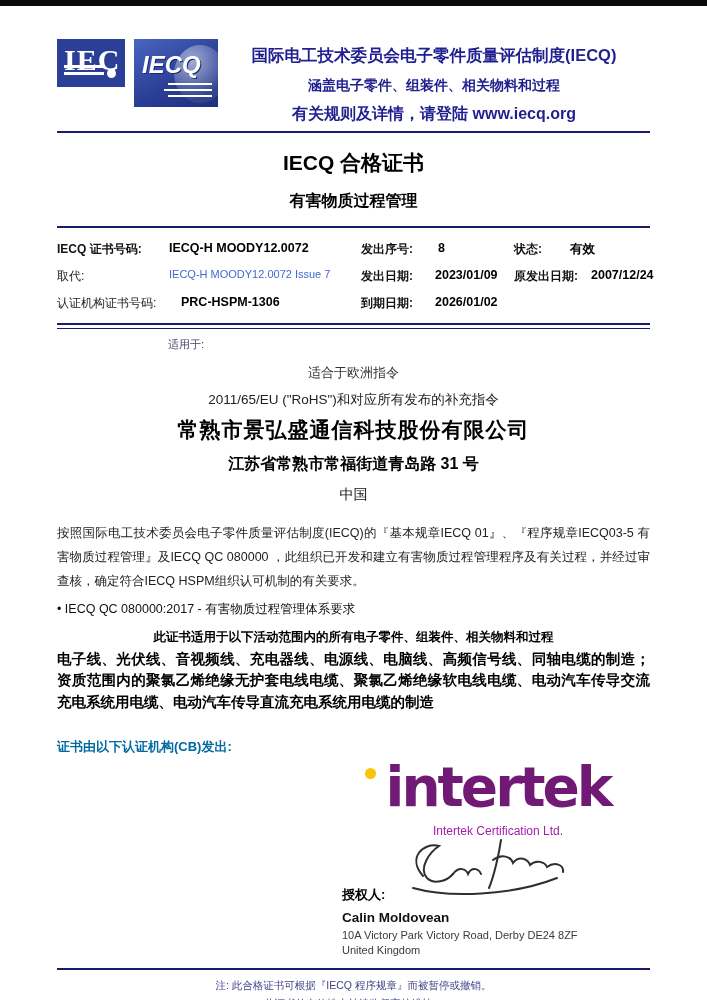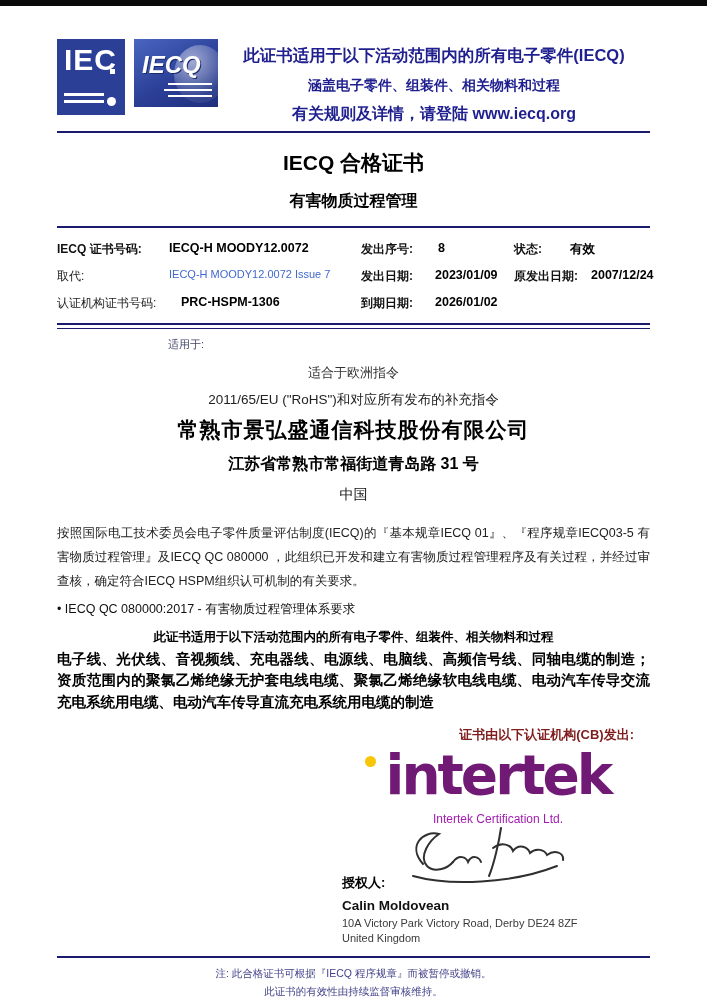--- a/index.html
+++ b/index.html
@@ -6,21 +6,21 @@
   .page{
     width:707px;height:1000px;position:relative;background:#ffffff;
     font-family:"Liberation Sans","DejaVu Sans",sans-serif;color:#111;
     overflow:hidden;margin:0 auto;
   }
   .topbar{height:6px;background:#0a0a0a;width:100%;}
   .content{padding:0 57px;}
   
   .header{display:flex;align-items:flex-start;margin-top:33px;}
   .logos{display:flex;gap:9px;}
-  .iec-logo{width:68px;height:76px;background:#2b3f97;position:relative;flex:none;}
+  .iec-logo{width:68px;height:48px;background:#2b3f97;position:relative;flex:none;font-family:Liberation Serif, serif;}
   .iec-text{position:absolute;top:4px;left:7px;color:#fff;font-size:30px;font-weight:bold;letter-spacing:1px;}
   .iec-dot-after{position:absolute;left:53px;top:30px;width:5px;height:5px;background:#fff;}
   .iec-line1{position:absolute;left:7px;bottom:19px;width:40px;height:3px;background:#fff;}
   .iec-line2{position:absolute;left:7px;bottom:12px;width:40px;height:3px;background:#fff;}
   .iec-dot{position:absolute;left:50px;bottom:9px;width:9px;height:9px;border-radius:50%;background:#fff;}
   .iecq-logo{width:84px;height:68px;position:relative;flex:none;overflow:hidden;
     background:linear-gradient(150deg,#4a66c0 0%,#2b3f97 55%,#1e2f7d 100%);}
   .iecq-globe{position:absolute;right:-8px;top:6px;width:52px;height:58px;border-radius:50%;
     background:radial-gradient(circle at 35% 30%,rgba(255,255,255,0.55),rgba(255,255,255,0.08) 65%);}
   .iecq-text{position:absolute;top:12px;left:8px;color:#fff;font-size:24px;font-weight:bold;font-style:italic;letter-spacing:0px;text-shadow:1px 1px 0 #1a2a6e;}
@@ -49,21 +49,21 @@
   .applies{font-size:11px;color:#44446a;margin-top:8px;padding-left:111px;}
   .directive1{text-align:center;font-size:13px;color:#333;margin-top:12px;}
   .directive2{text-align:center;font-size:13.5px;color:#222;margin-top:9px;}
   .company{text-align:center;font-size:21px;font-weight:bold;color:#000;margin-top:7px;letter-spacing:1px;}
   .address{text-align:center;font-size:16px;font-weight:bold;color:#000;margin-top:10px;}
   .country{text-align:center;font-size:14px;color:#111;margin-top:11px;}
   .statement{font-size:12.5px;color:#222;line-height:1.92;margin-top:17px;text-align:justify;}
   .bullet{font-size:12.5px;color:#111;margin-top:8px;}
   .scope-title{text-align:center;font-size:12.5px;font-weight:bold;color:#000;margin-top:11px;}
   .scope-text{font-size:14.5px;font-weight:bold;color:#000;line-height:1.47;margin-top:3px;text-align:justify;}
-  .issued-by{text-align:right;font-size:13px;font-weight:bold;color:#7f1d1d;margin-top:13px;padding-right:16px;}
+  .issued-by{text-align:left;font-size:13px;font-weight:bold;color:#0369a1;margin-top:25px;padding-right:16px;}
   
   .cb-block{position:relative;margin-left:285px;width:312px;margin-top:4px;}
   .intertek-logo{position:relative;display:block;text-align:center;height:58px;}
   .intertek-word{font-family:"DejaVu Sans","Liberation Sans",sans-serif;font-weight:bold;font-size:55px;
     letter-spacing:-3px;color:#701a75;line-height:1;}
   .intertek-dot{position:absolute;left:23px;top:8px;width:11px;height:11px;border-radius:50%;background:#f7c608;}
   .cb-name{text-align:center;font-size:12px;color:#a21caf;margin-top:6px;}
   .signature{display:block;margin:-2px auto 0 auto;}
   .auth-label{font-size:13px;font-weight:bold;color:#000;margin-top:-12px;}
   .signatory{font-size:13.5px;font-weight:bold;color:#111;margin-top:6px;}
@@ -92,21 +92,21 @@
         </div>
         <div class="iecq-logo">
           <span class="iecq-globe"></span>
           <span class="iecq-text">IECQ</span>
           <span class="iecq-l1"></span>
           <span class="iecq-l2"></span>
           <span class="iecq-l3"></span>
         </div>
       </div>
       <div class="header-text">
-        <div class="h-title">此证书适用于以下活动范围内的所有电子零件(IECQ)</div>
+        <div class="h-title">国际电工技术委员会电子零件质量评估制度(IECQ)</div>
         <div class="h-sub">涵盖电子零件、组装件、相关物料和过程</div>
         <div class="h-note">有关规则及详情，请登陆 www.iecq.org</div>
       </div>
     </div>
     <hr class="navyline">
 
     <div class="cert-title">IECQ 合格证书</div>
     <div class="cert-subtitle">有害物质过程管理</div>
     <hr class="titleline">
 

